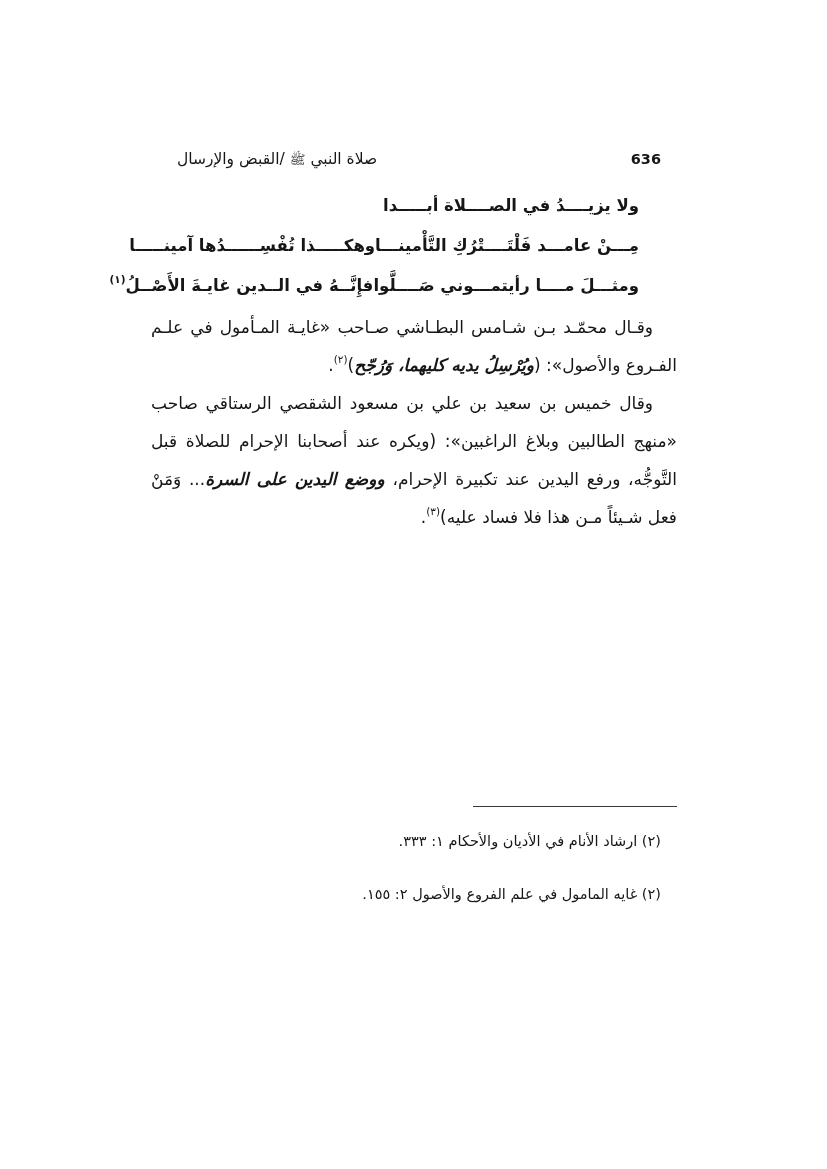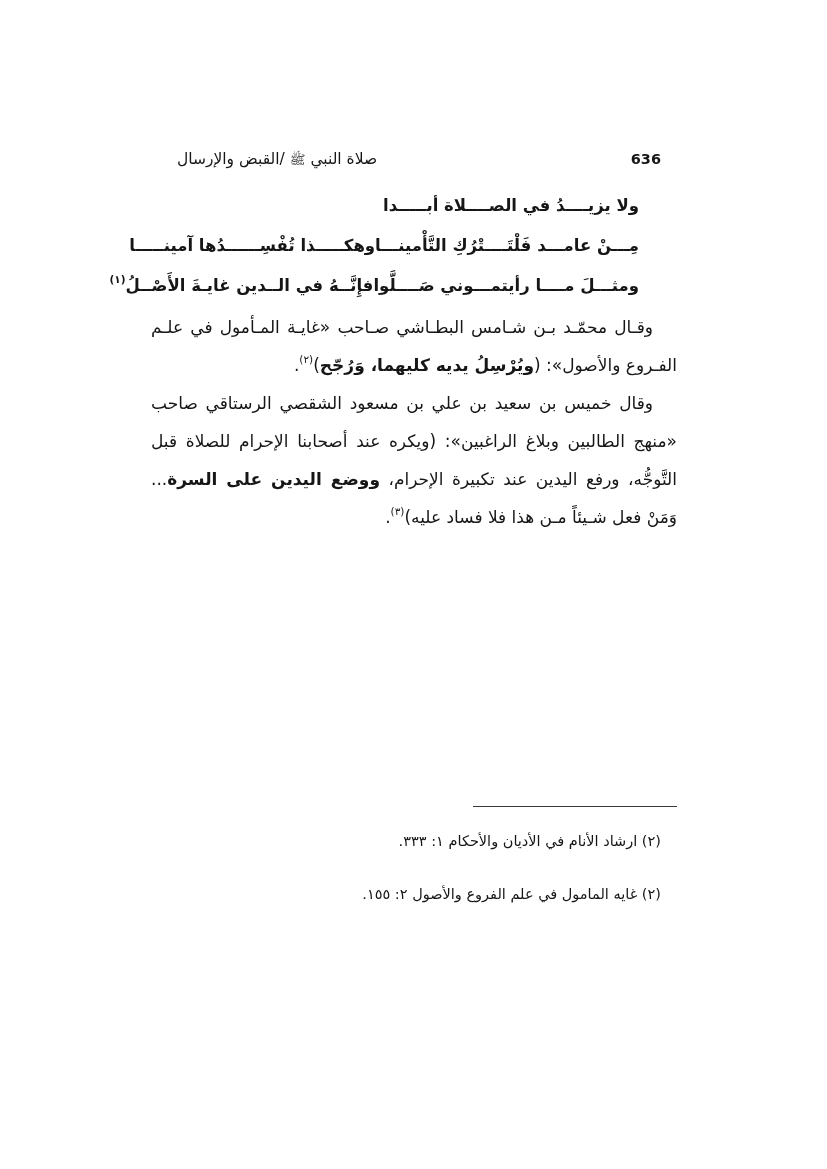--- a/index.html
+++ b/index.html
@@ -37,21 +37,21 @@
     text-align:justify;
   }
   .poetry{margin:0 0 2px 0;font-weight:bold;}
   .verse{
     display:flex;justify-content:space-between;align-items:center;
     height:40px;
     padding:0 38px 0 36px;
   }
   .hemistich{white-space:nowrap;font-size:16.5px;}
   .para{margin:0;text-indent:24px;}
-  .para .bold{font-weight:bold;}
+  .para .bold{font-weight:bold;font-style:italic;}
   .fn-ref{
     font-size:10.5px;vertical-align:8px;line-height:0;
     letter-spacing:-0.5px;
   }
   
   .footnotes{
     position:absolute;top:806px;left:151px;width:526px;
     direction:rtl;font-size:14.5px;line-height:37px;text-align:justify;
   }
   .fn-separator{

